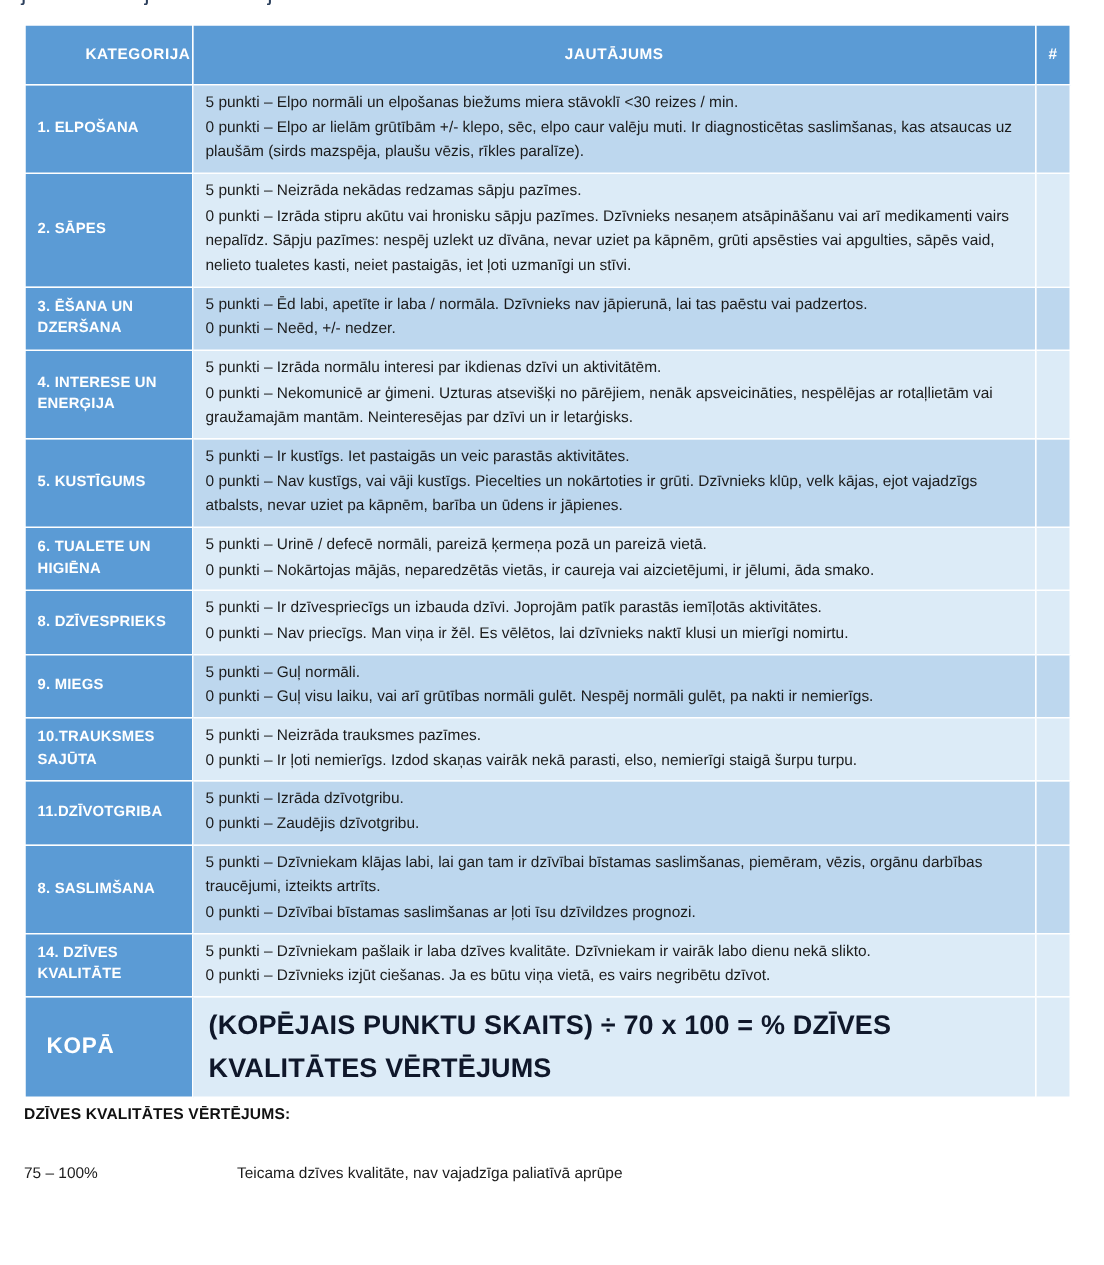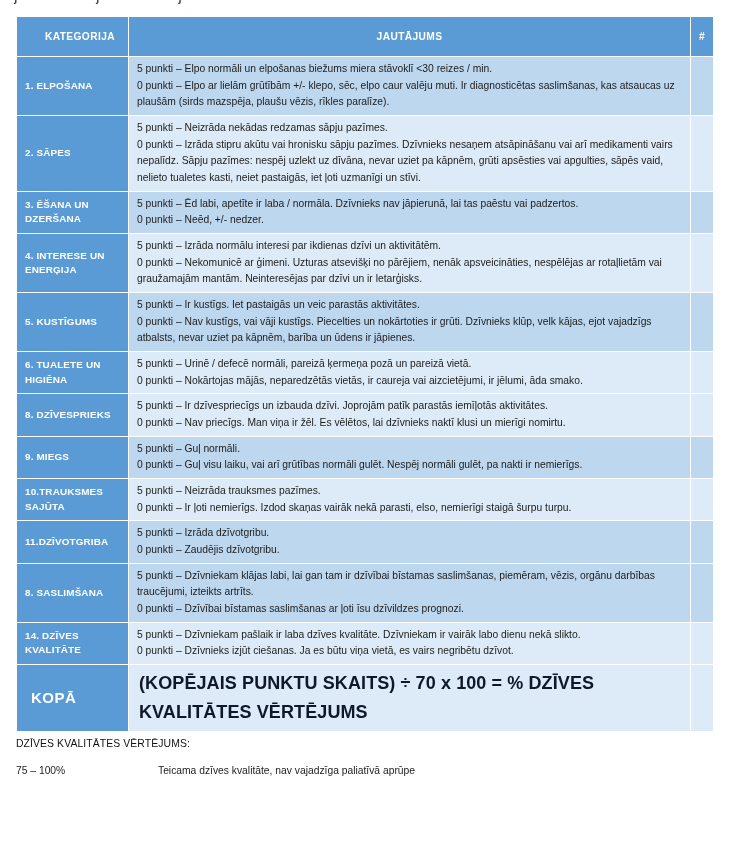--- a/index.html
+++ b/index.html
@@ -62,21 +62,21 @@
   thead th {
     background: #5b9bd5;
     color: #ffffff;
     font-weight: bold;
     font-size: 10.2px;
     letter-spacing: 0.4px;
     height: 40px;
     vertical-align: middle;
     border: 1px solid #ffffff;
   }
-  th.h-cat { text-align: center;   padding-left: 16px; }
+  th.h-cat { text-align: right;   padding-left: 16px; }
   th.h-q   { text-align: center; }
   th.h-num { text-align: center; }
 
   
   td {
     border: 1px solid #ffffff;
     vertical-align: middle;
   }
   td.cat {
     background: #5b9bd5;
@@ -124,25 +124,25 @@
     color: #0f172a;
   }
   tr.total td.num { background: #dcebf7; }
 
   
   .legend {
     margin: 6px 0 0 16px;
     width: 700px;
   }
   .legend-title {
-    font-weight: normal;
+    font-weight: bold;
     font-size: 10.4px;
     color: #111111;
     letter-spacing: 0.1px;
-    margin-bottom: 16px;
+    margin-bottom: 28px;
   }
   .legend-row {
     display: flex;
     align-items: flex-start;
     margin-bottom: 36px;
     font-size: 10.3px;
     color: #1c1c1c;
   }
   .legend-range {
     width: 142px;

